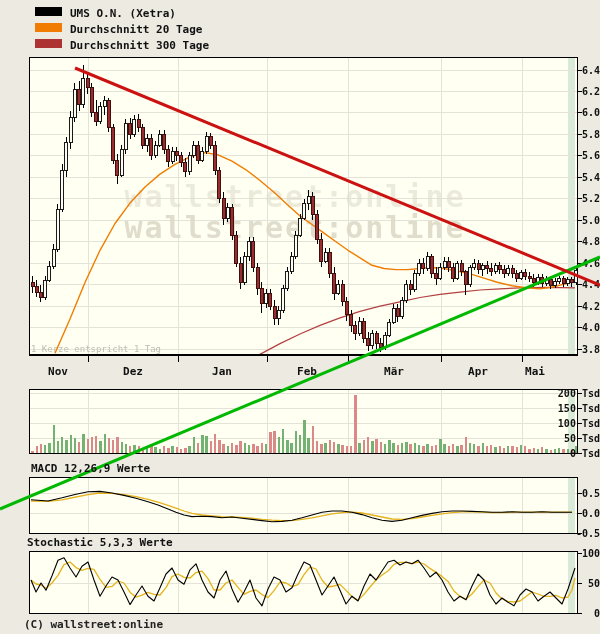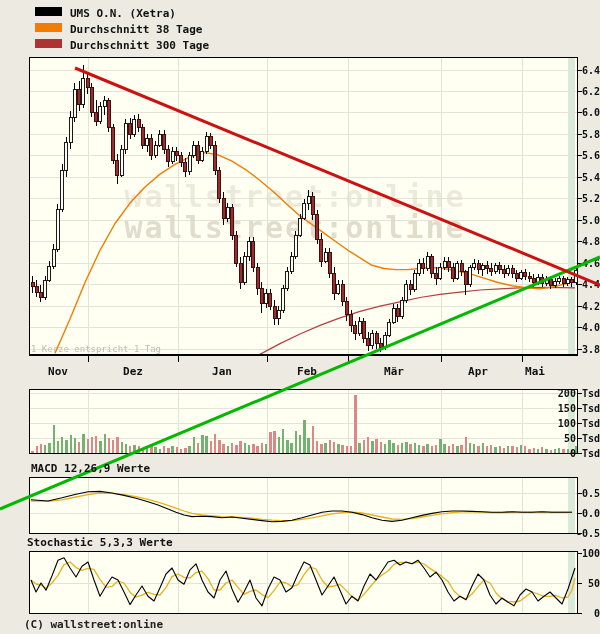--- a/index.html
+++ b/index.html
@@ -20,21 +20,21 @@
 
 <div class="chart">
 
   <div class="legend">
     <div class="legend-row">
       <span class="sw" style="background: rgb(0, 0, 0);"></span>
       <span class="legend-label">UMS O.N. (Xetra)</span>
     </div>
     <div class="legend-row">
       <span class="sw" style="background: rgb(240, 125, 2);"></span>
-      <span class="legend-label">Durchschnitt 38 Tage</span>
+      <span class="legend-label">Durchschnitt 20 Tage</span>
     </div>
     <div class="legend-row">
       <span class="sw" style="background: rgb(173, 51, 51);"></span>
       <span class="legend-label">Durchschnitt 300 Tage</span>
     </div>
   </div>
 
   <div class="panel-title" id="macd-title">MACD 12,26,9 Werte</div>
   <div class="panel-title" id="stoch-title">Stochastic 5,3,3 Werte</div>
   <div class="copyright">(C) wallstreet:online</div>

